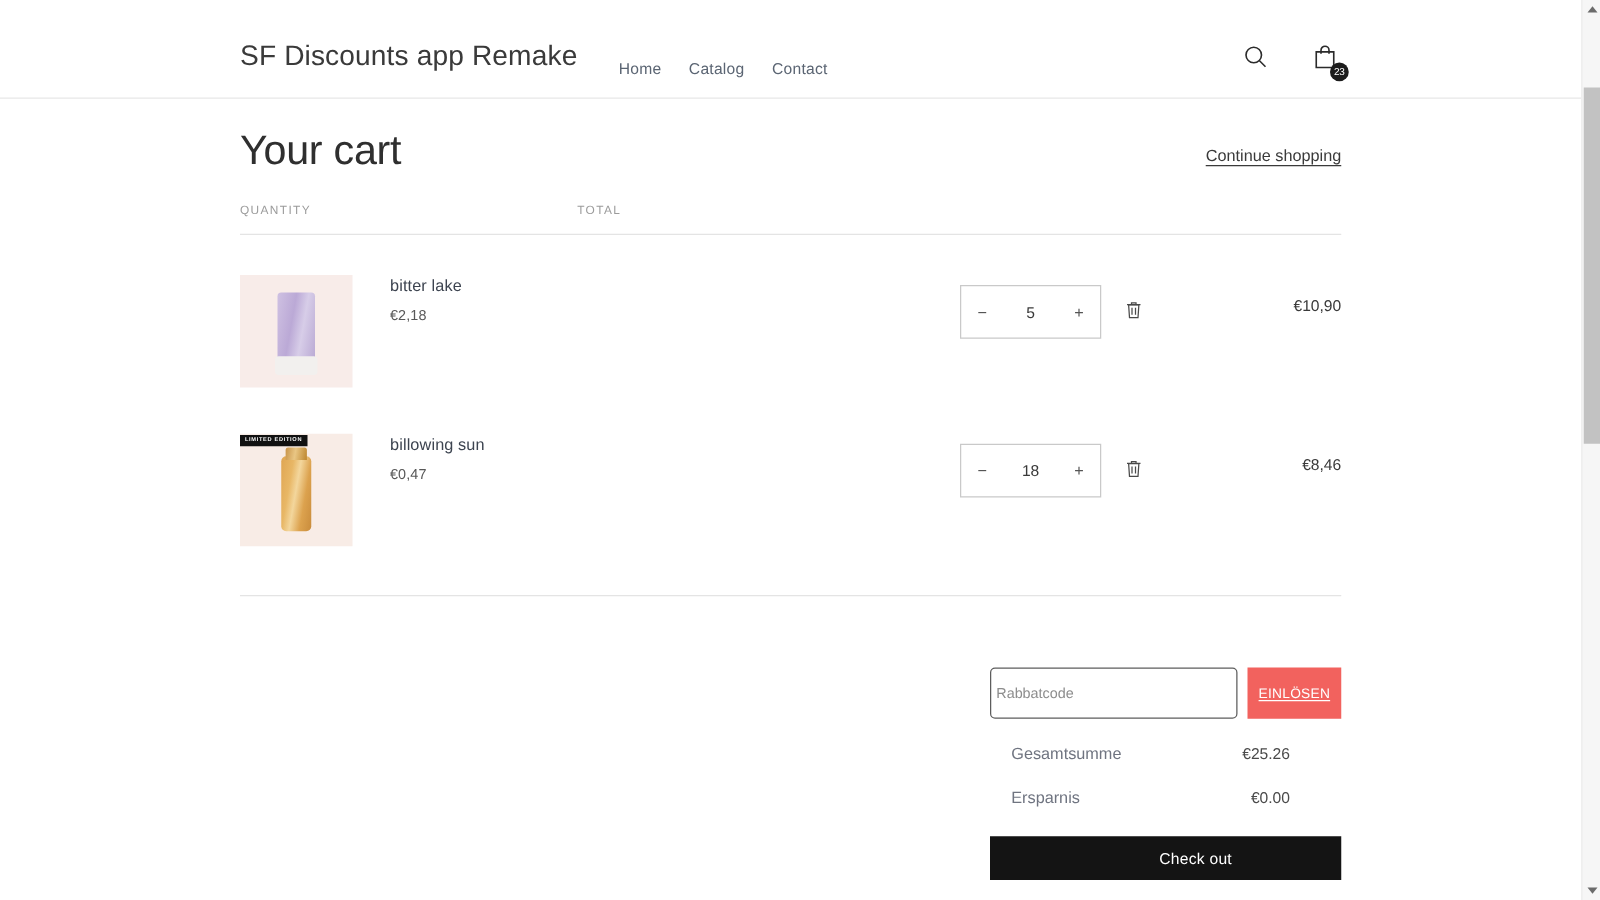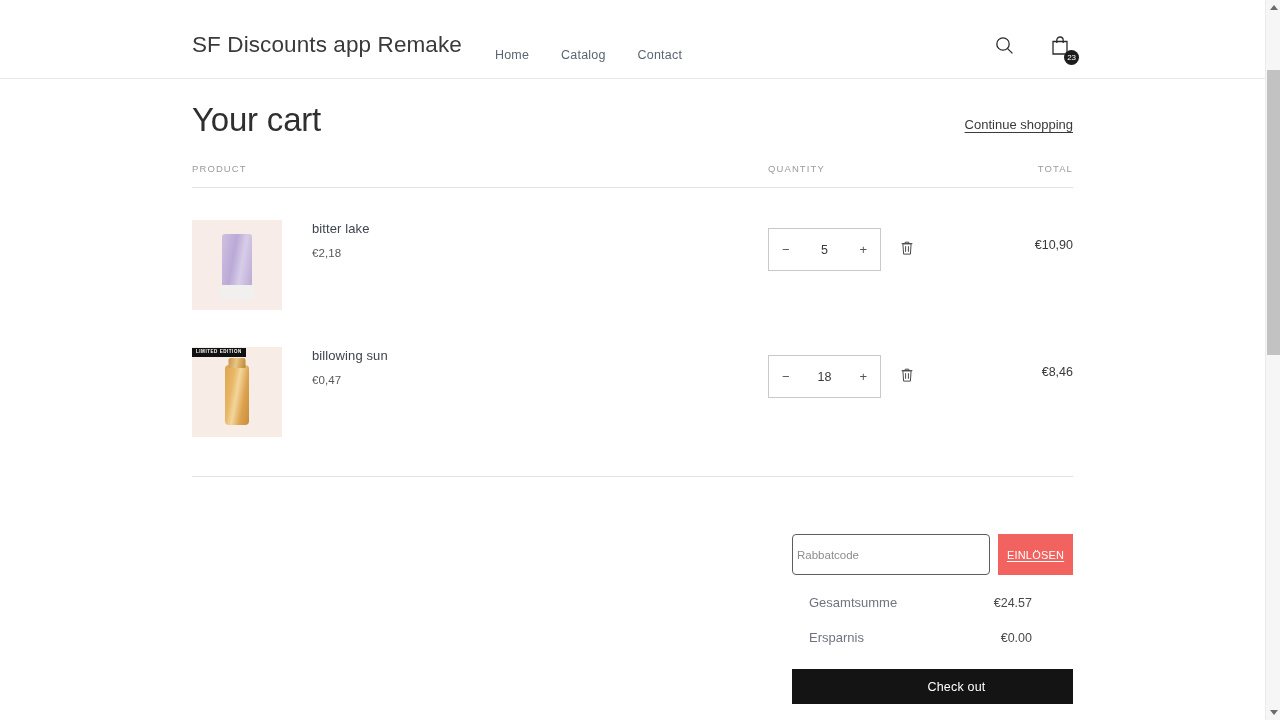--- a/index.html
+++ b/index.html
@@ -41,21 +41,21 @@
     font-size: 22.5px;
     font-weight: 400;
     color: #3a3a3a;
     letter-spacing: .1px;
     white-space: nowrap;
   }
 
   .main-nav {
     display: flex;
     align-items: center;
-    gap: 32px;
+    gap: 22px;
     margin-left: 33px;
     margin-top: 20px;
   }
 
   .nav-link {
     font-size: 12.5px;
     color: #5b6573;
     text-decoration: none;
     letter-spacing: .2px;
     white-space: nowrap;
@@ -462,21 +462,20 @@
   <main class="page">
 
     <div class="cart-head">
       <h1 class="page-title">Your cart</h1>
       <a class="continue-link">Continue shopping</a>
     </div>
 
     <div class="cart-table">
 
       <div class="cart-thead">
-        <div class="th col-product">PRODUCT</div>
         <div class="th col-qty">QUANTITY</div>
         <div class="th col-total">TOTAL</div>
       </div>
 
       <div class="cart-row">
         <div class="product-cell">
           <div class="thumb lavender">
             <div class="tube"></div>
           </div>
           <div class="product-meta">
@@ -546,21 +545,21 @@
     <div class="summary-wrap">
       <div class="summary">
 
         <div class="discount-row">
           <input class="discount-input" type="text" placeholder="Rabbatcode" style="">
           <button class="redeem-btn">EINLÖSEN</button>
         </div>
 
         <div class="totals-line">
           <span class="totals-label">Gesamtsumme</span>
-          <span class="totals-value">€24.57</span>
+          <span class="totals-value">€25.26</span>
         </div>
 
         <div class="totals-line">
           <span class="totals-label">Ersparnis</span>
           <span class="totals-value">€0.00</span>
         </div>
 
         <button class="checkout-btn">Check out</button>
       </div>
     </div>

